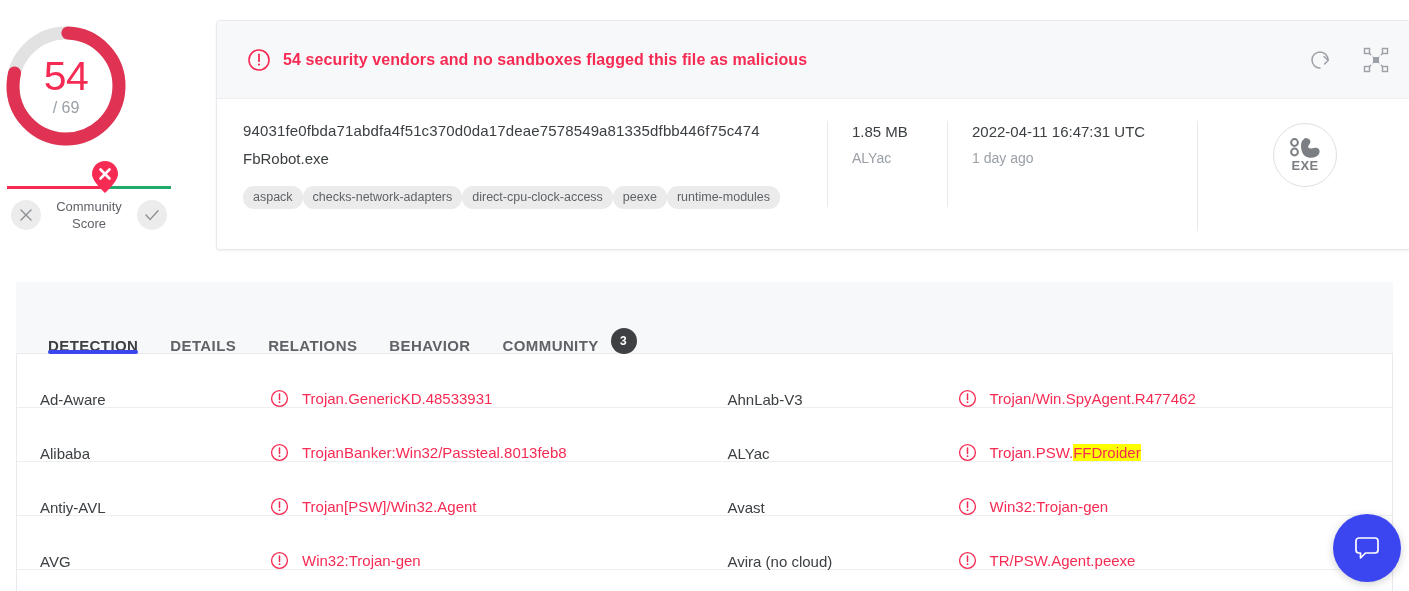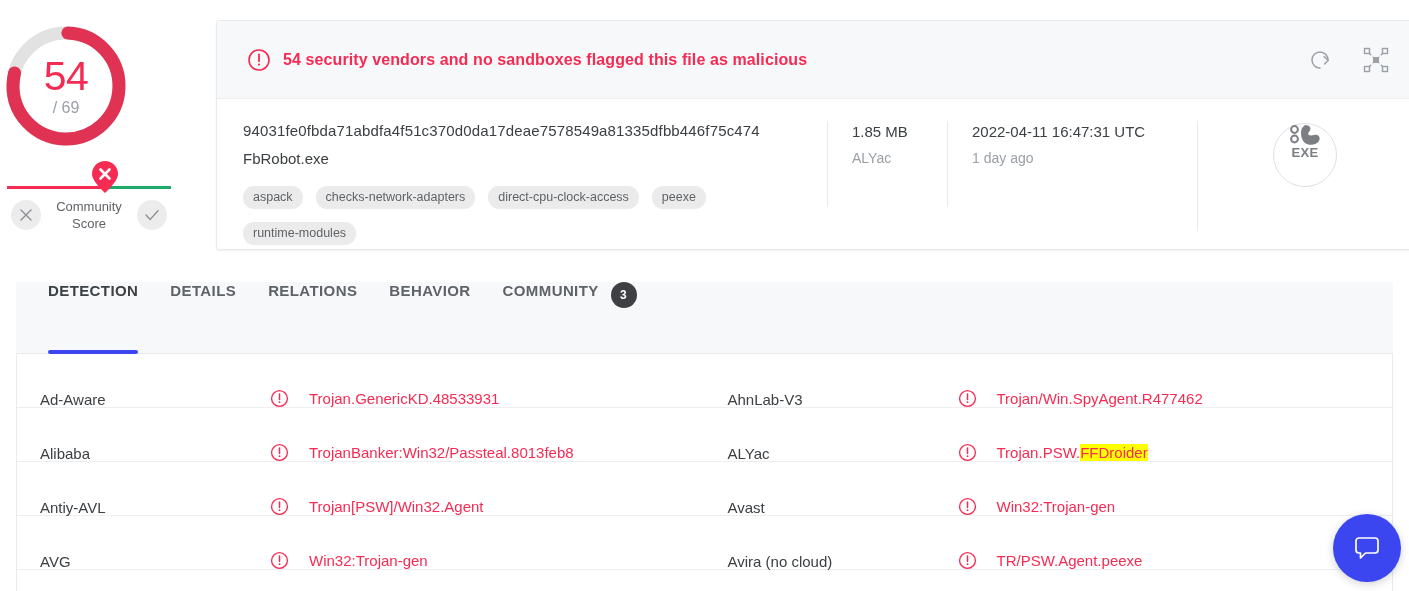--- a/index.html
+++ b/index.html
@@ -75,54 +75,54 @@
   }
   .action-icon { width: 28px; height: 28px; display: flex; align-items: center; justify-content: center; }
 
   .file-body { display: flex; padding: 22px 0 0 0; position: relative; height: 151px; }
   .fb-left { flex: 0 0 auto; width: 610px; padding-left: 26px; }
   .hash {
     font-size: 15px; color: #3c4043; letter-spacing: 0.15px; line-height: 20px;
     word-break: break-all;
   }
   .fname { font-size: 15px; color: #3c4043; margin-top: 8px; line-height: 20px; }
-  .tags { display: flex; gap: 13px; margin-top: 17px; flex-wrap: wrap; }
+  .tags { display: flex; gap: 0; margin-top: 17px; flex-wrap: wrap; }
   .tag {
     background: #ebebeb; color: #5f6368; font-size: 12.5px;
     padding: 4px 10px 5px; border-radius: 11px; white-space: nowrap;
   }
   .meta-col {
     flex: 0 0 auto; padding-left: 24px; border-left: 1px solid #e8eaed;
     height: 86px; width: 120px;
   }
   .meta-col.date { width: 250px; }
   .meta-main { font-size: 15px; color: #3c4043; line-height: 22px; }
   .meta-sub { font-size: 14px; color: #9aa0a6; line-height: 22px; margin-top: 4px; }
   .icon-col {
     flex: 1 1 auto; border-left: 1px solid #e8eaed; height: 110px;
     display: flex; align-items: flex-start; justify-content: center; padding-top: 0;
   }
   .exe-badge {
     width: 64px; height: 64px; border-radius: 50%;
     border: 1px solid #e0e0e0; display: flex; flex-direction: column;
-    align-items: center; margin-top: 2px;
+    align-items: center; justify-content: center; margin-top: 2px;
   }
   .exe-label {
     font-size: 13px; font-weight: bold; color: #7b7f84; letter-spacing: 0.4px;
     margin-top: -1px;
   }
 
   
   .tabbar {
     position: absolute; left: 16px; top: 282px; width: 1377px; height: 72px;
     background: #f7f8f9; display: flex; align-items: flex-start;
     padding-left: 16px; border-bottom: 1px solid #e8eaed;
   }
   .tab {
-    position: relative; height: 72px; display: flex; align-items: flex-start;
+    position: relative; height: 72px; display: flex; align-items: flex-end;
     padding: 0 16px; font-size: 15px; font-weight: bold; color: #5f6368;
     letter-spacing: 0.4px; white-space: nowrap;
   }
   .tab.active { color: #3c4043; }
   .tab.active::after {
     content: ""; position: absolute; left: 16px; right: 16px; bottom: 0;
     height: 4px; background: #3b46f1; border-radius: 2px;
   }
   .tab-badge {
     margin-left: 12px; width: 26px; height: 26px; border-radius: 50%;
@@ -138,21 +138,21 @@
   }
   .drow {
     display: flex; height: 54px; border-bottom: 1px solid #eceef0;
   }
   .dcell { display: flex; align-items: flex-end; flex: 0 0 50%; height: 54px; }
   .vendor {
     flex: 0 0 253px; padding-left: 23px; font-size: 15px; color: #3c4043;
     white-space: nowrap; overflow: hidden;
   }
   .verdict {
-    display: flex; align-items: center; gap: 20px; font-size: 15px; color: #f62b54;
+    display: flex; align-items: center; gap: 13px; font-size: 15px; color: #f62b54;
     white-space: nowrap;
   }
   .verdict .vicon { flex: 0 0 auto; display: flex; }
   .hl { background: #ffff00; color: #f62b54; }
 
   
   .fab {
     position: absolute; right: 8px; bottom: 9px; width: 68px; height: 68px;
     border-radius: 50%; background: #3b46f1;
     display: flex; align-items: center; justify-content: center;

